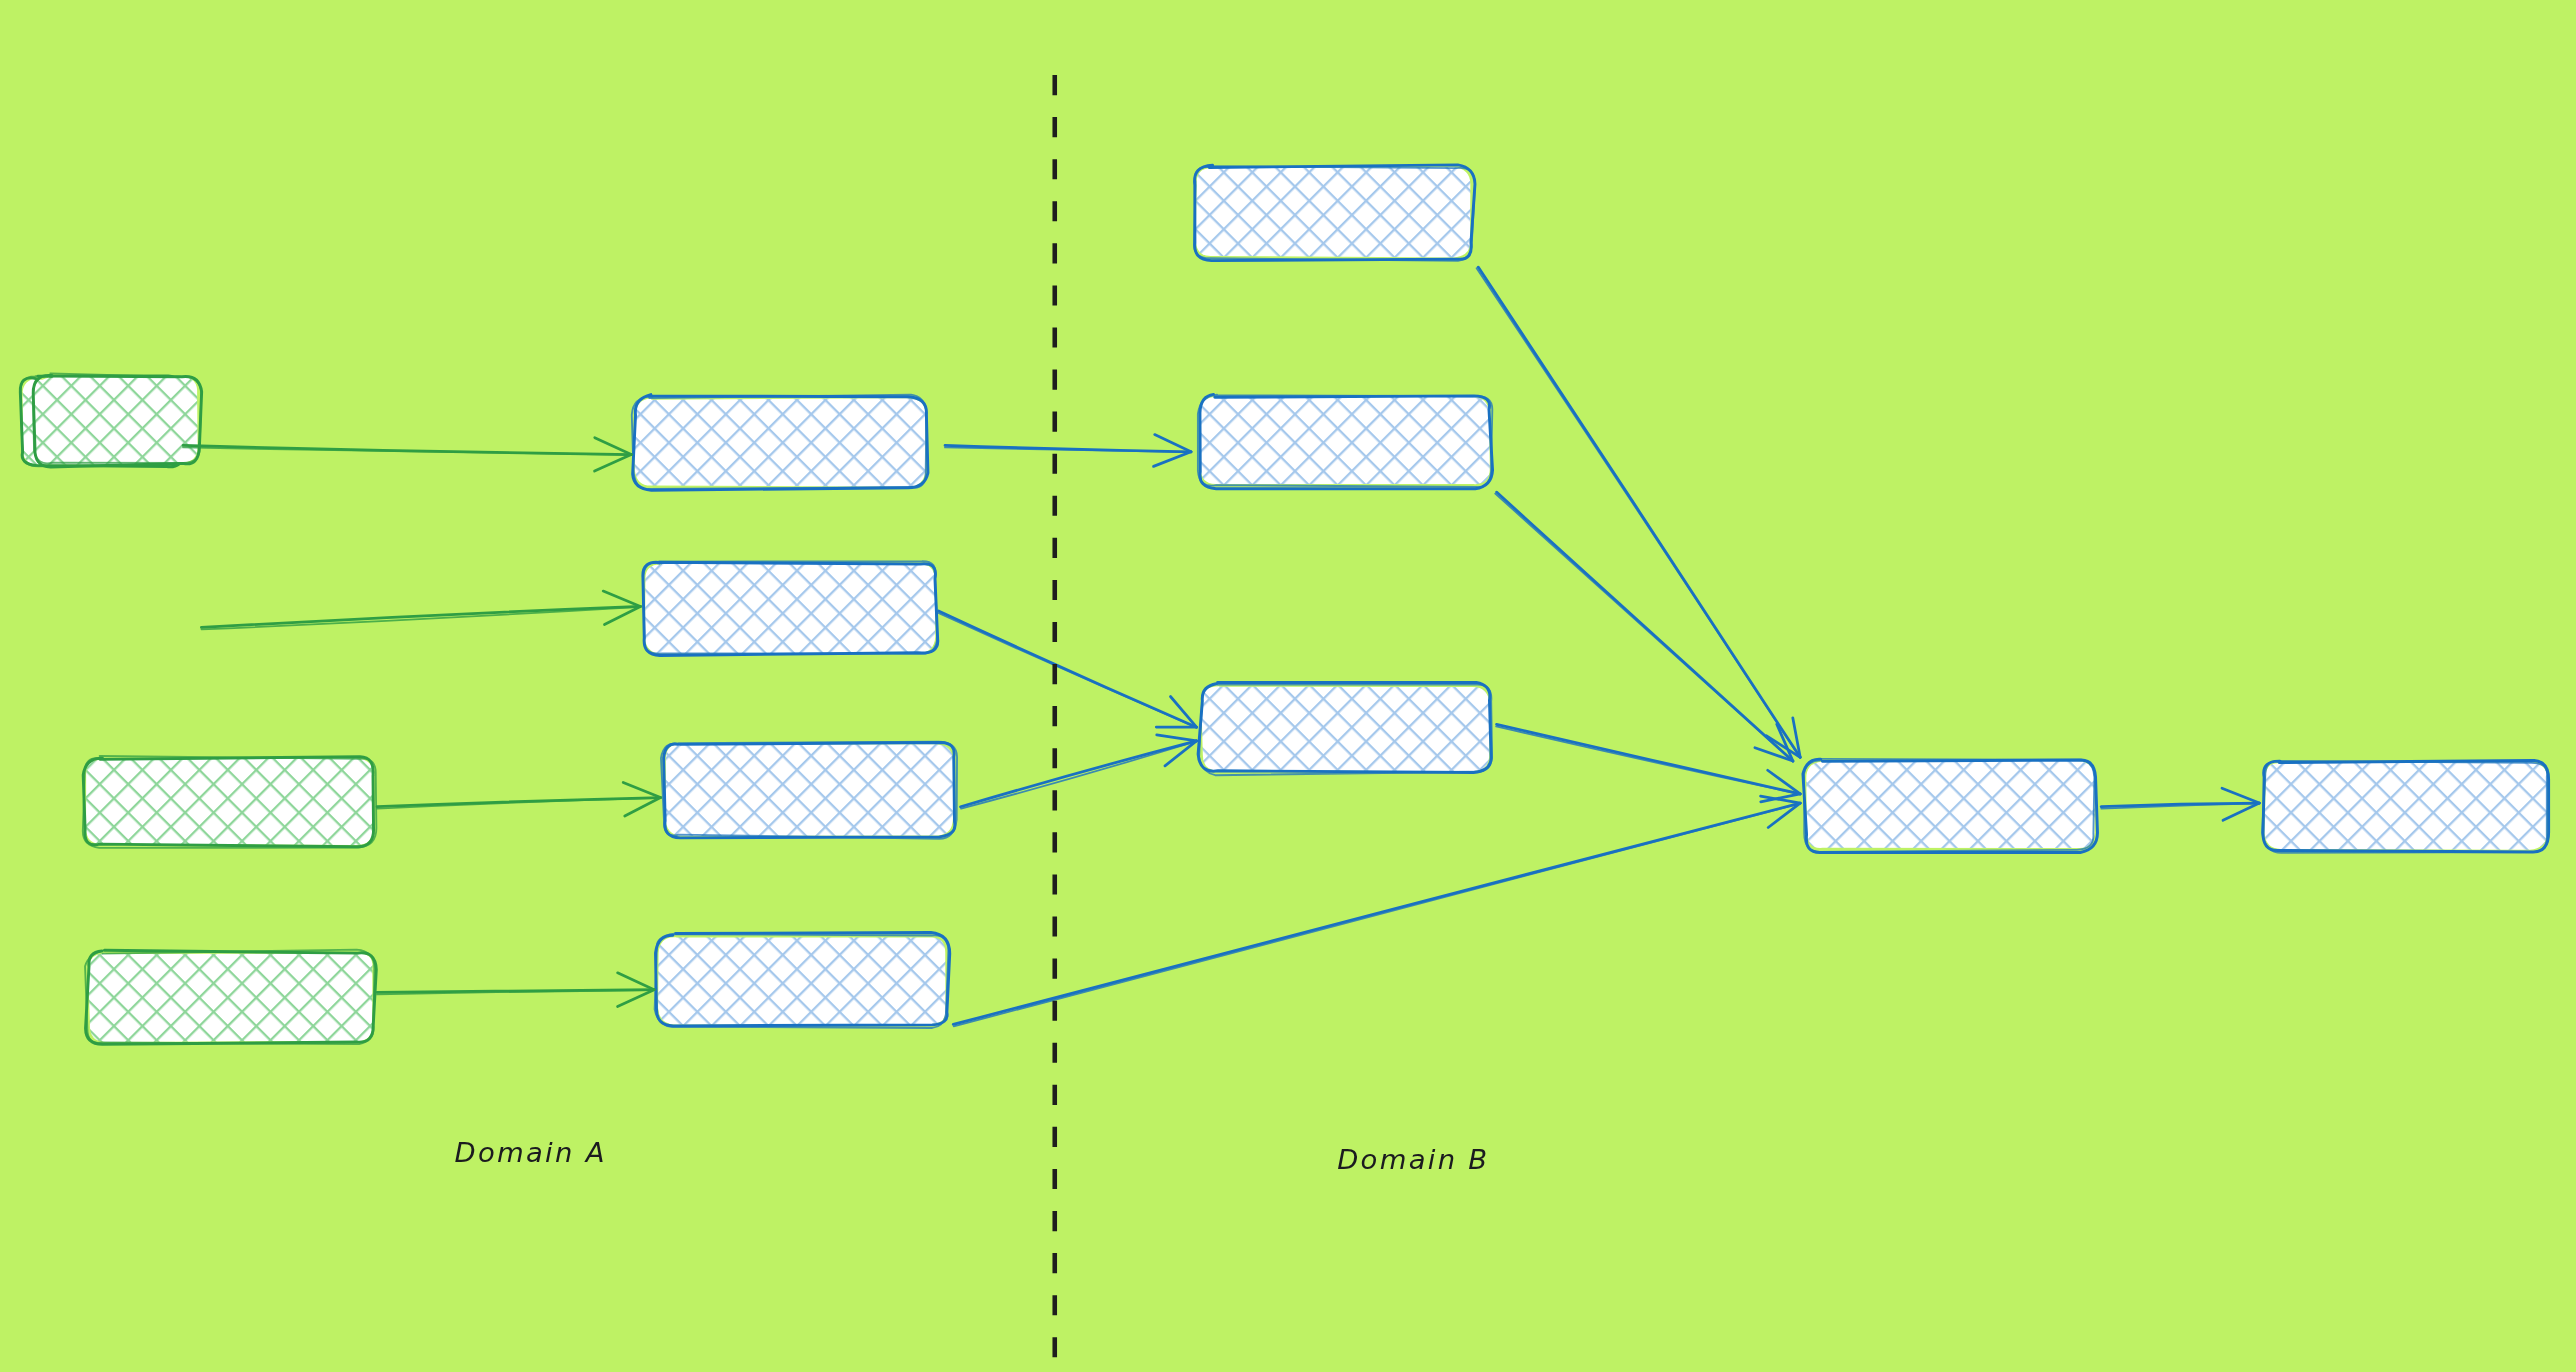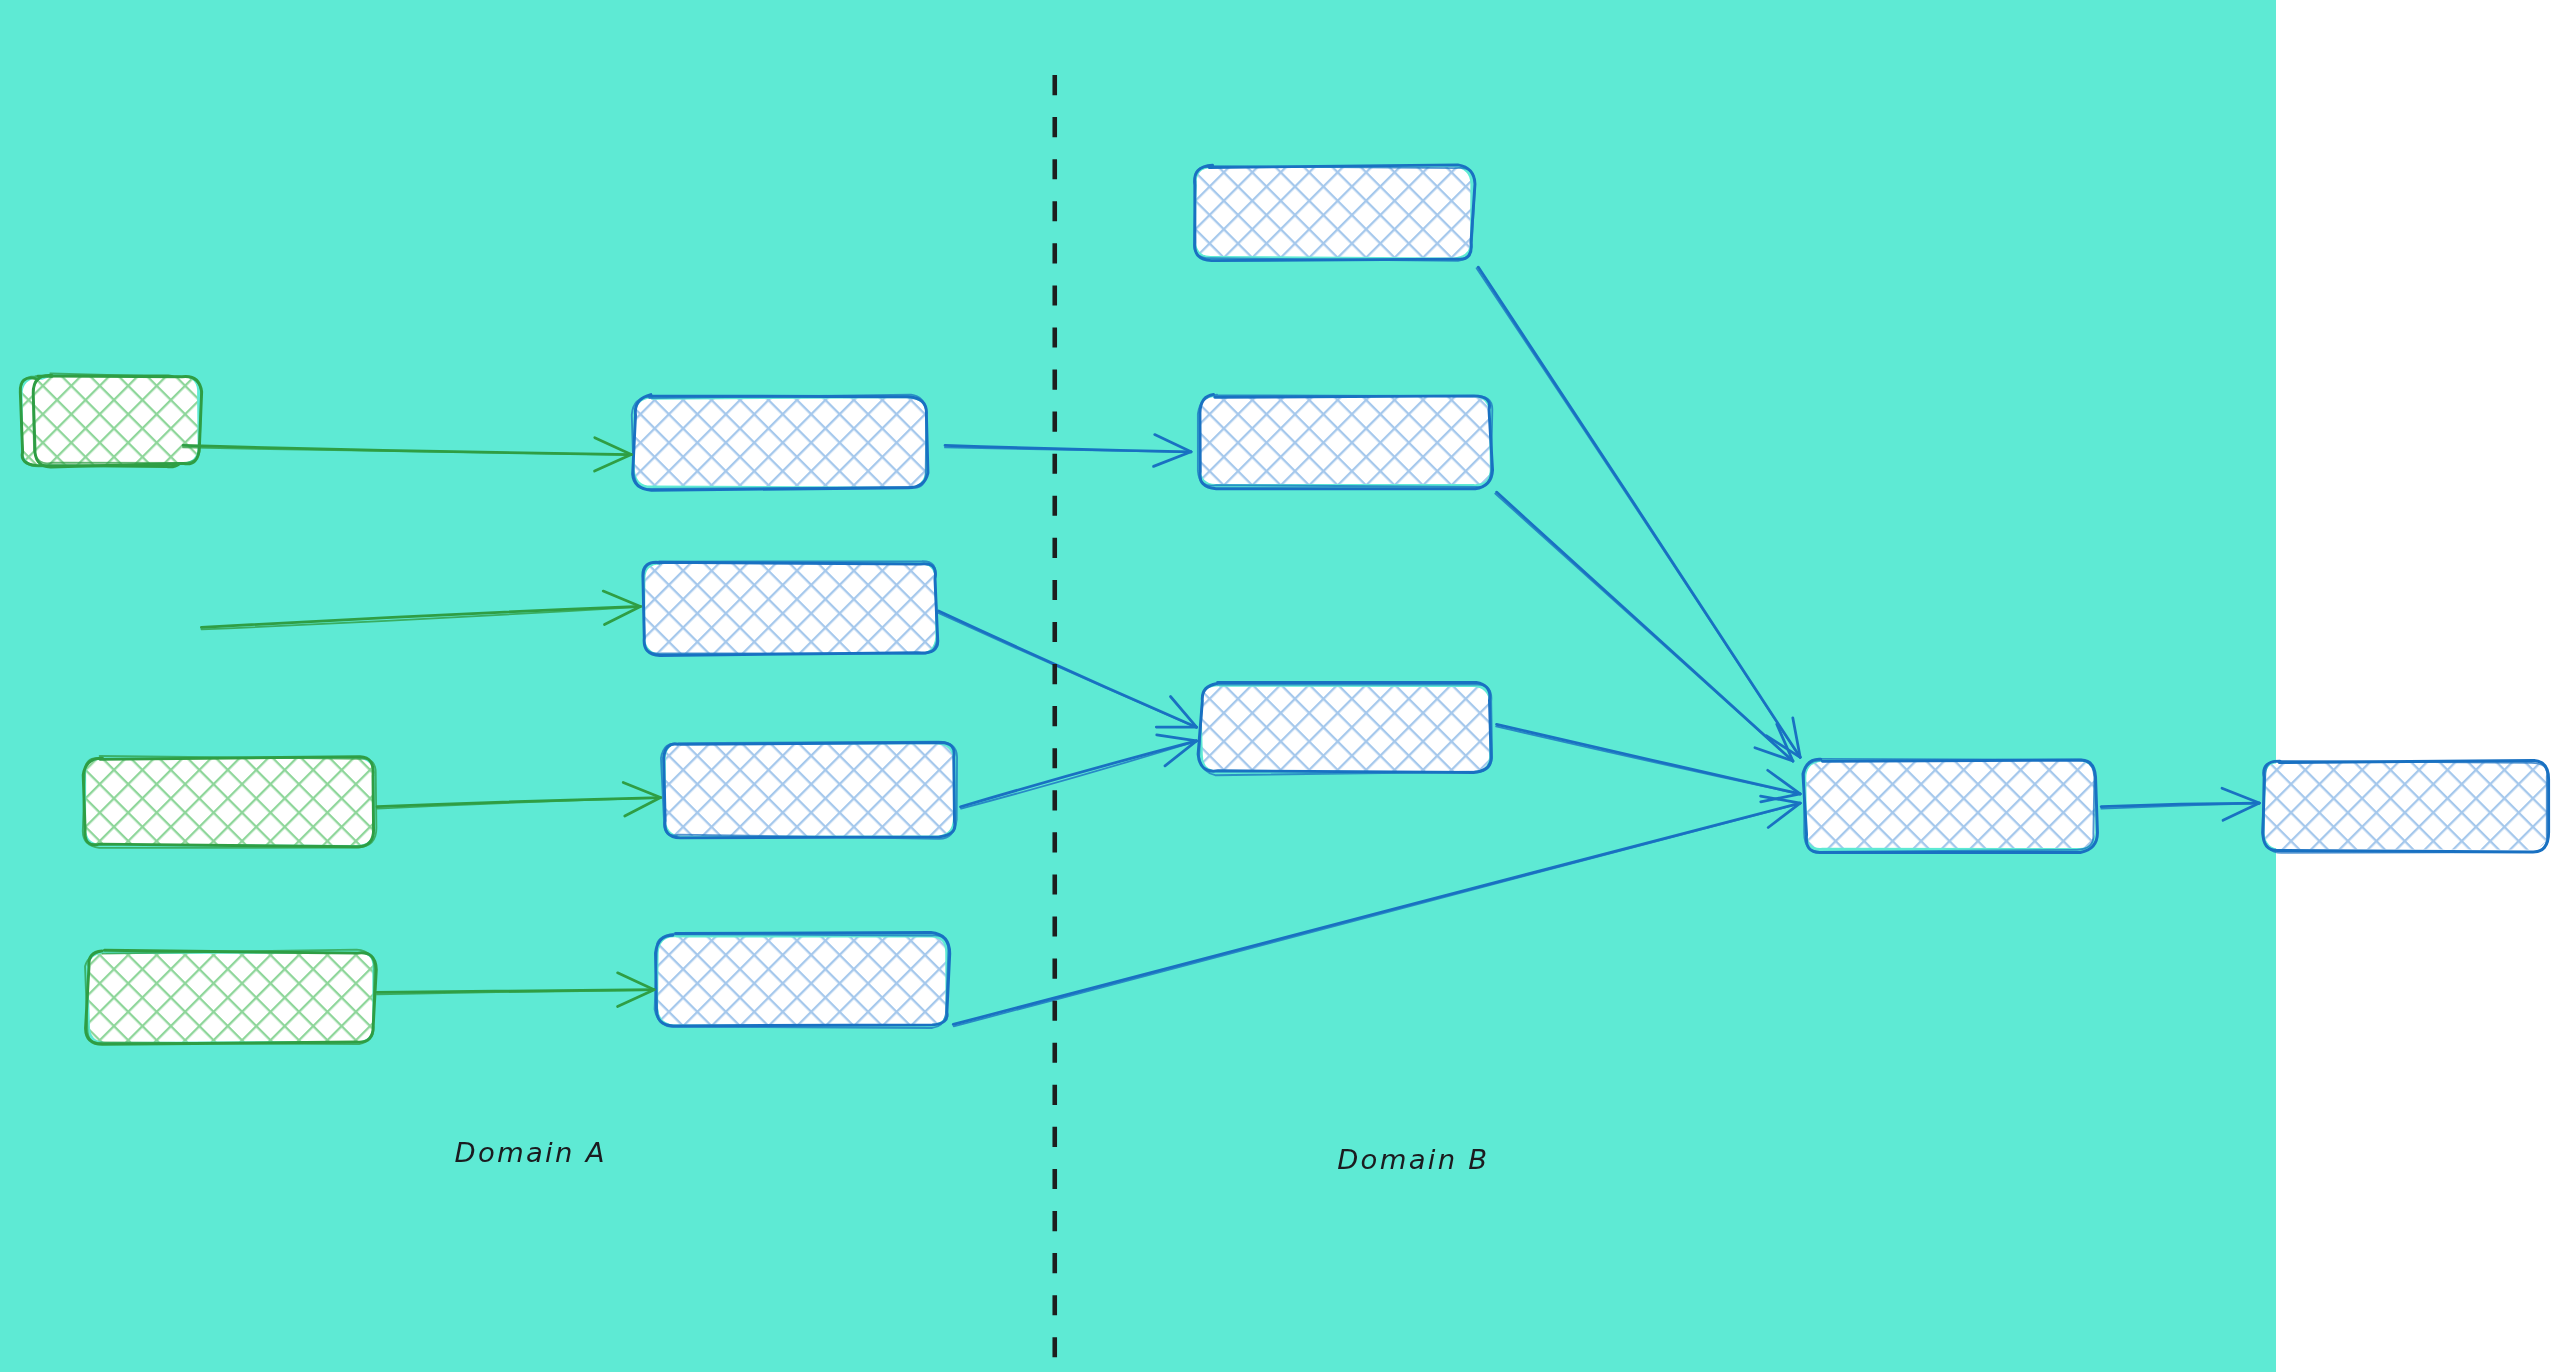--- a/index.html
+++ b/index.html
@@ -8,23 +8,23 @@
     background: #ffffff;
   }
   body {
     width: 2576px;
     height: 1372px;
     overflow: hidden;
     font-family: "DejaVu Sans", sans-serif;
   }
   #canvas-root {
     position: relative;
-    width: 2276px;
+    width: 2576px;
     height: 1372px;
-    background: #5eead4;
+    background: #bef264;
     text-align: center;
   }
   svg#scene {
     position: absolute;
     left: 0;
     top: 0;
     width: 2576px;
     height: 1372px;
     display: block;
   }

